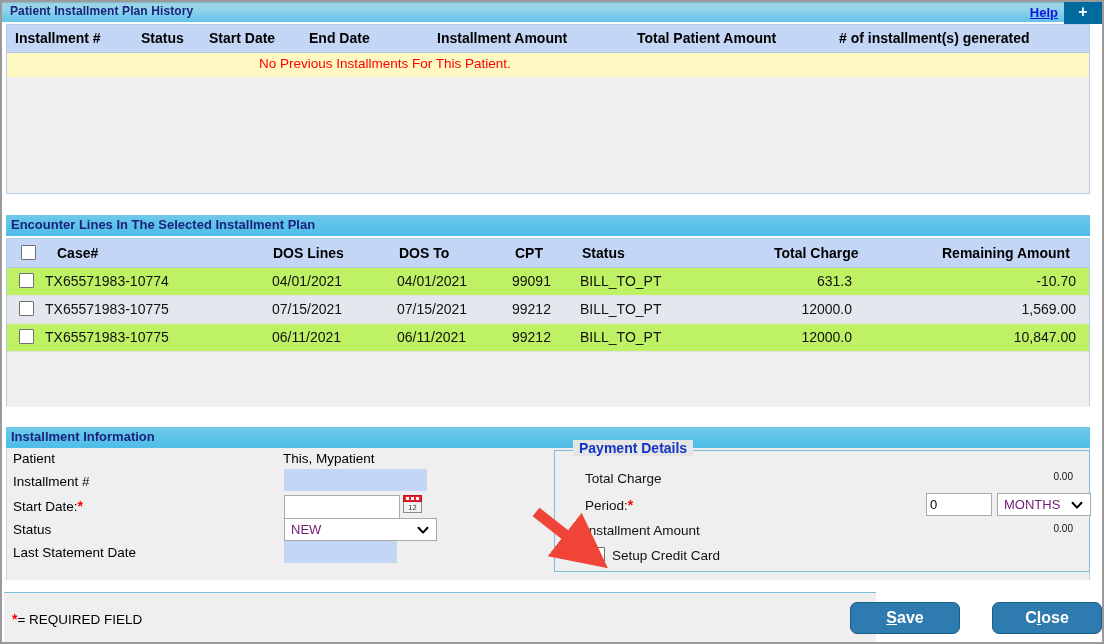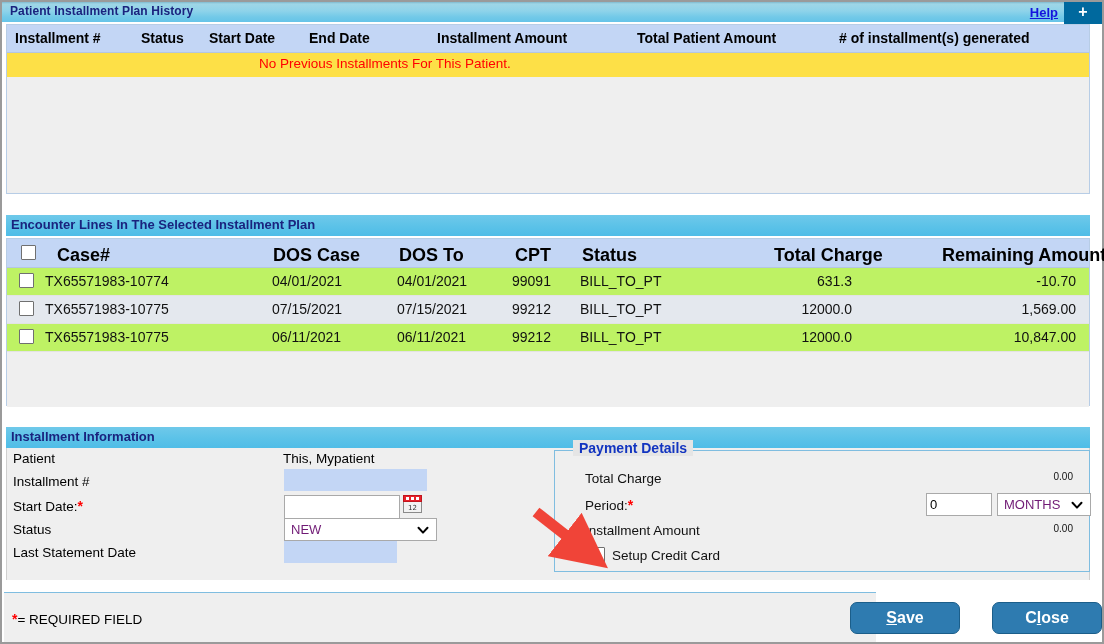--- a/index.html
+++ b/index.html
@@ -62,21 +62,21 @@
     border-bottom: 1px solid #b4c6e2;
   }
   .hist-head span {
     position: absolute; top: 5px;
     font-size: 14px; font-weight: bold; color: #000000;
     white-space: nowrap;
   }
   .hist-empty {
     position: relative;
     height: 24px;
-    background: #fde047;
+    background: #fef9c3;
   }
   .hist-empty span {
     position: absolute; left: 252px; top: 3px;
     font-size: 13.5px; color: #ff0000; white-space: nowrap;
   }
   .hist-body { height: 115px; background: #efefef; }
 
   
   .section-bar {
     position: absolute; left: 4px;
@@ -96,21 +96,21 @@
     border: 1px solid #b7cde6;
     background: #eeeeee;
   }
   .enc-head {
     position: relative; height: 29px;
     background: #c3d6f5;
     border-bottom: 1px solid #b4c6e2;
   }
   .enc-head span.hl {
     position: absolute; top: 6px;
-    font-size: 18px; font-weight: bold; color: #000;
+    font-size: 14px; font-weight: bold; color: #000;
     white-space: nowrap;
   }
   .enc-row {
     position: relative; height: 28px;
     background: #bef264;
     border-bottom: 1px solid #e3e3e3;
   }
   .enc-row.alt { background: #e4e8ee; }
   .enc-row span.cell {
     position: absolute; top: 5px;
@@ -267,21 +267,21 @@
   </div>
 
   <div class="section-bar" style="top:215px;">
     <span>Encounter Lines In The Selected Installment Plan</span>
   </div>
 
   <div class="enc-panel">
     <div class="enc-head" id="enc-head">
       <div class="cbx" style="left:14px; top:6px;"></div>
     <span class="hl" style="left: 50px;">Case#</span>
-        <span class="hl" style="left: 266px;">DOS Case</span>
+        <span class="hl" style="left: 266px;">DOS Lines</span>
         <span class="hl" style="left: 392px;">DOS To</span>
         <span class="hl" style="left: 508px;">CPT</span>
         <span class="hl" style="left: 575px;">Status</span>
         <span class="hl" style="left: 767px;">Total Charge</span>
         <span class="hl" style="left: 935px;">Remaining Amount</span>
       </div>
     <div id="enc-rows">
         <div class="enc-row">
           <div class="cbx" style="left: 12px; top: 5px;"></div>
           <span class="cell" style="left: 38px;">TX65571983-10774</span>

